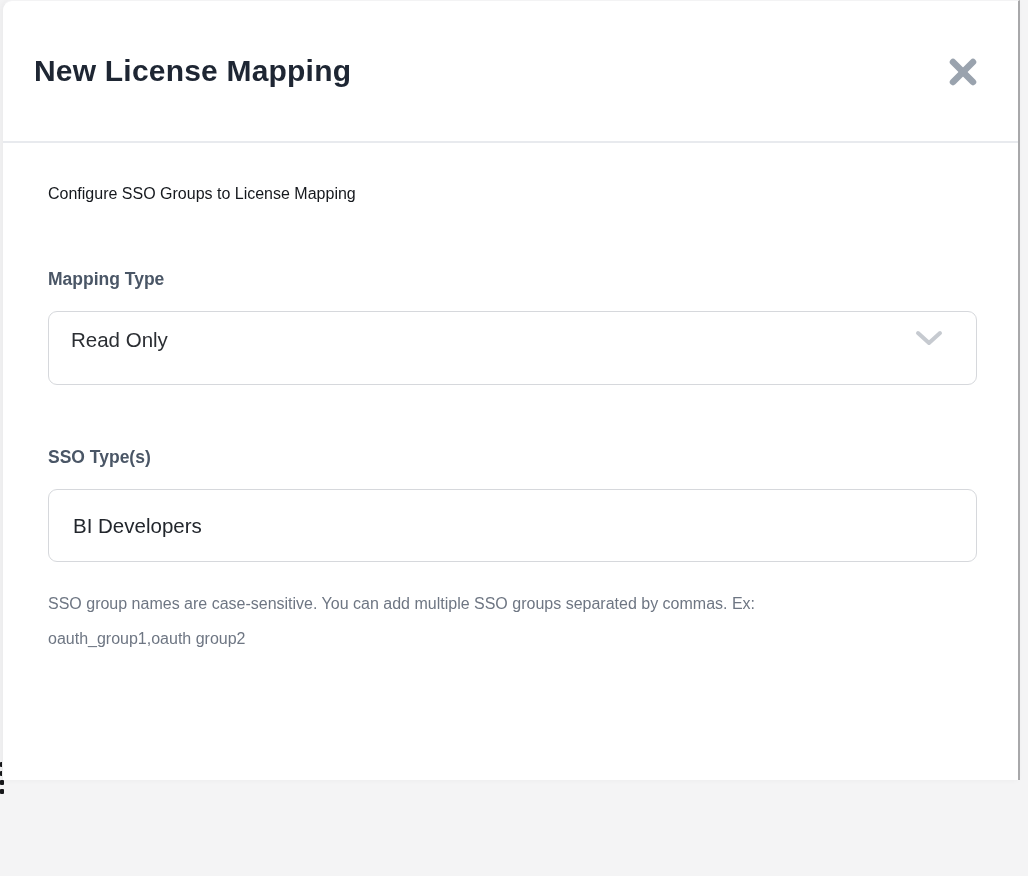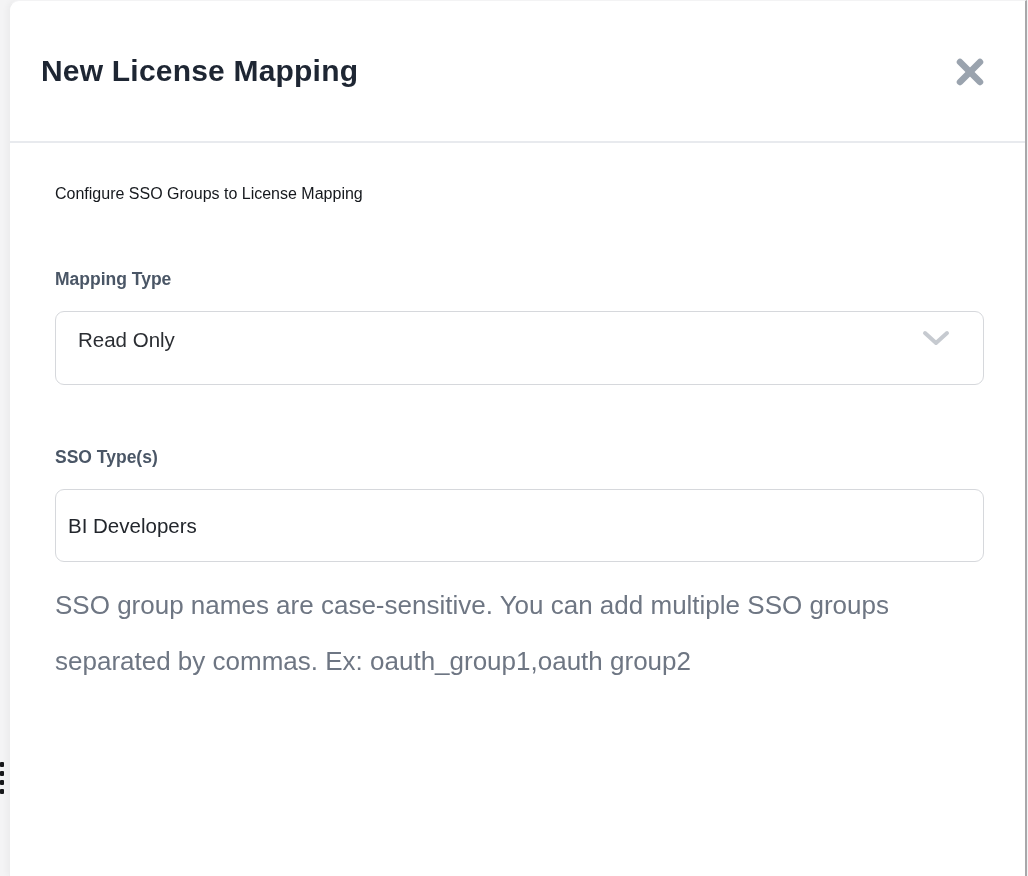--- a/index.html
+++ b/index.html
@@ -21,22 +21,22 @@
   .bg-list-icon .dash {
     width: 4px; height: 5px;
     background: #17181a;
     margin-bottom: 4px;
     border-radius: 1px;
   }
 
   
   .modal {
     position: absolute;
-    left: 9px; top: 0;
-    width: 1018px; height: 876px;
+    left: 2px; top: 0;
+    width: 1018px; height: 780px;
     background: #ffffff;
     border-left: 1px solid #ededee;
     border-right: 2px solid #a8a8aa;
     border-top: 1px solid #f3f3f4;
     border-top-left-radius: 10px;
     box-shadow: -2px 0 6px rgba(0,0,0,0.04);
     z-index: 1;
   }
 
   .modal-header {
@@ -99,31 +99,31 @@
     font-size: 20.5px;
     color: #2b2e33;
   }
 
   .text-input {
     width: 100%;
     height: 73px;
     background: #ffffff;
     border: 1px solid #d6d8dc;
     border-radius: 9px;
-    padding: 0 12px;
+    padding: 0 24px;
     font-size: 20.5px;
     color: #22262c;
     font-family: "Liberation Sans", "DejaVu Sans", sans-serif;
     outline: none;
   }
 
   .help-text {
-    margin-top: 15px;
-    font-size: 26px;
-    line-height: 56px;
+    margin-top: 24px;
+    font-size: 16px;
+    line-height: 35px;
     color: #6e7683;
     max-width: 840px;
   }
 </style>
 </head>
 <body>
 
 <div class="bg-list-icon">
   <div class="dash"></div>
   <div class="dash"></div>

